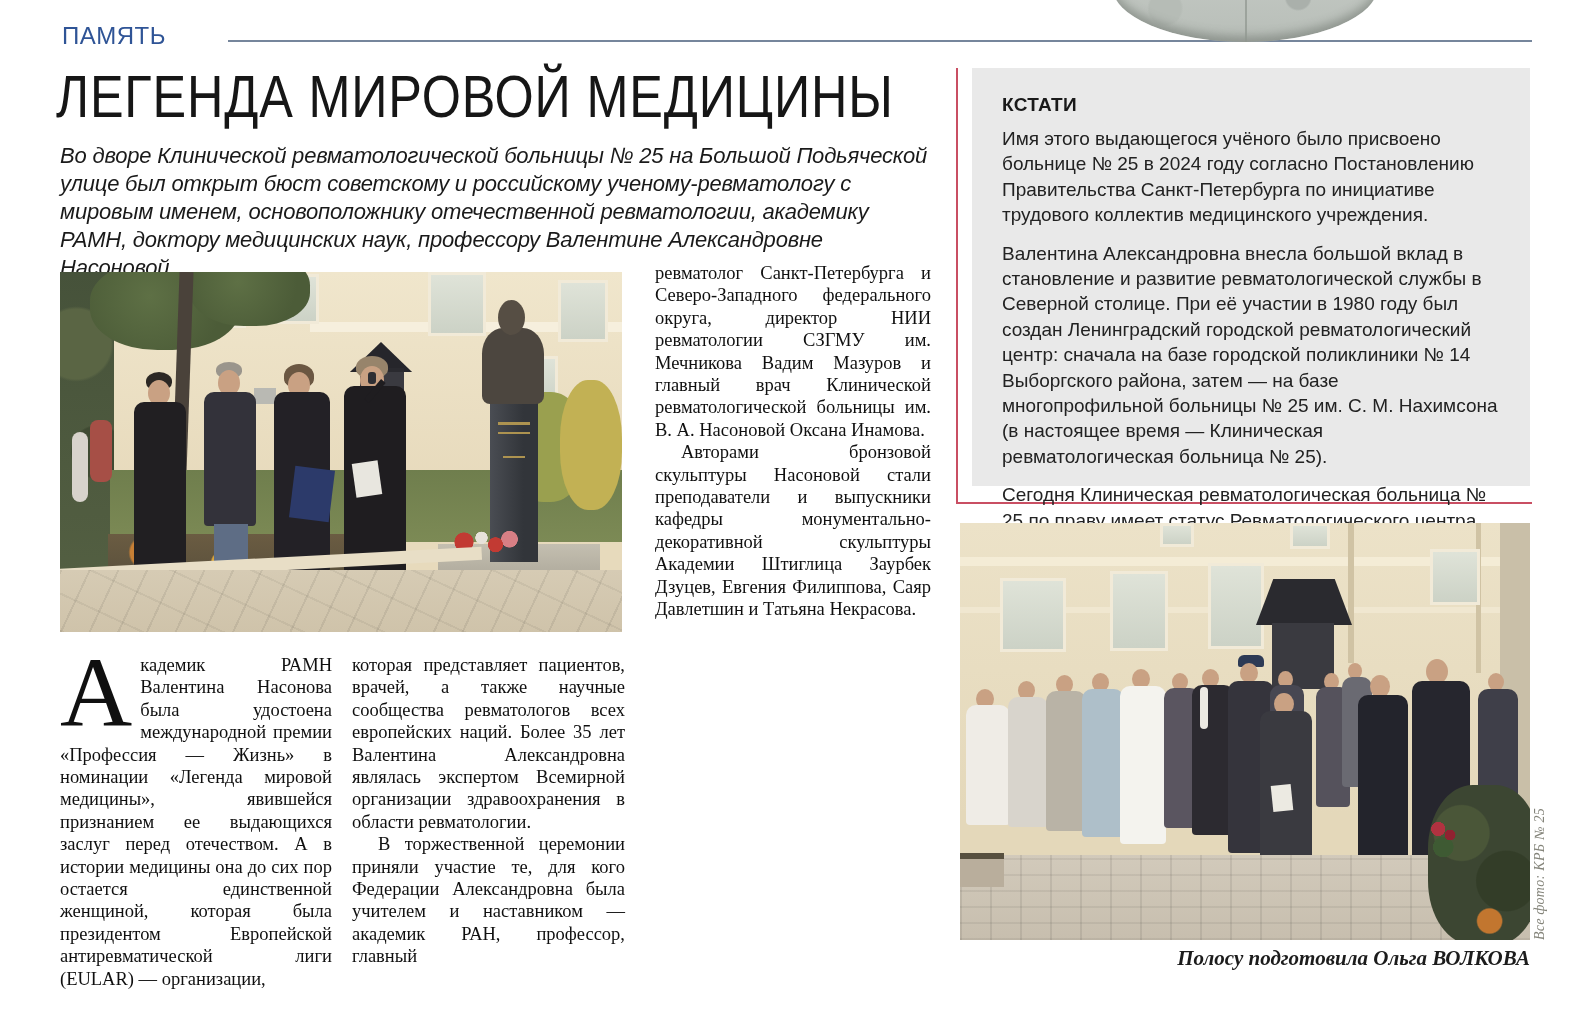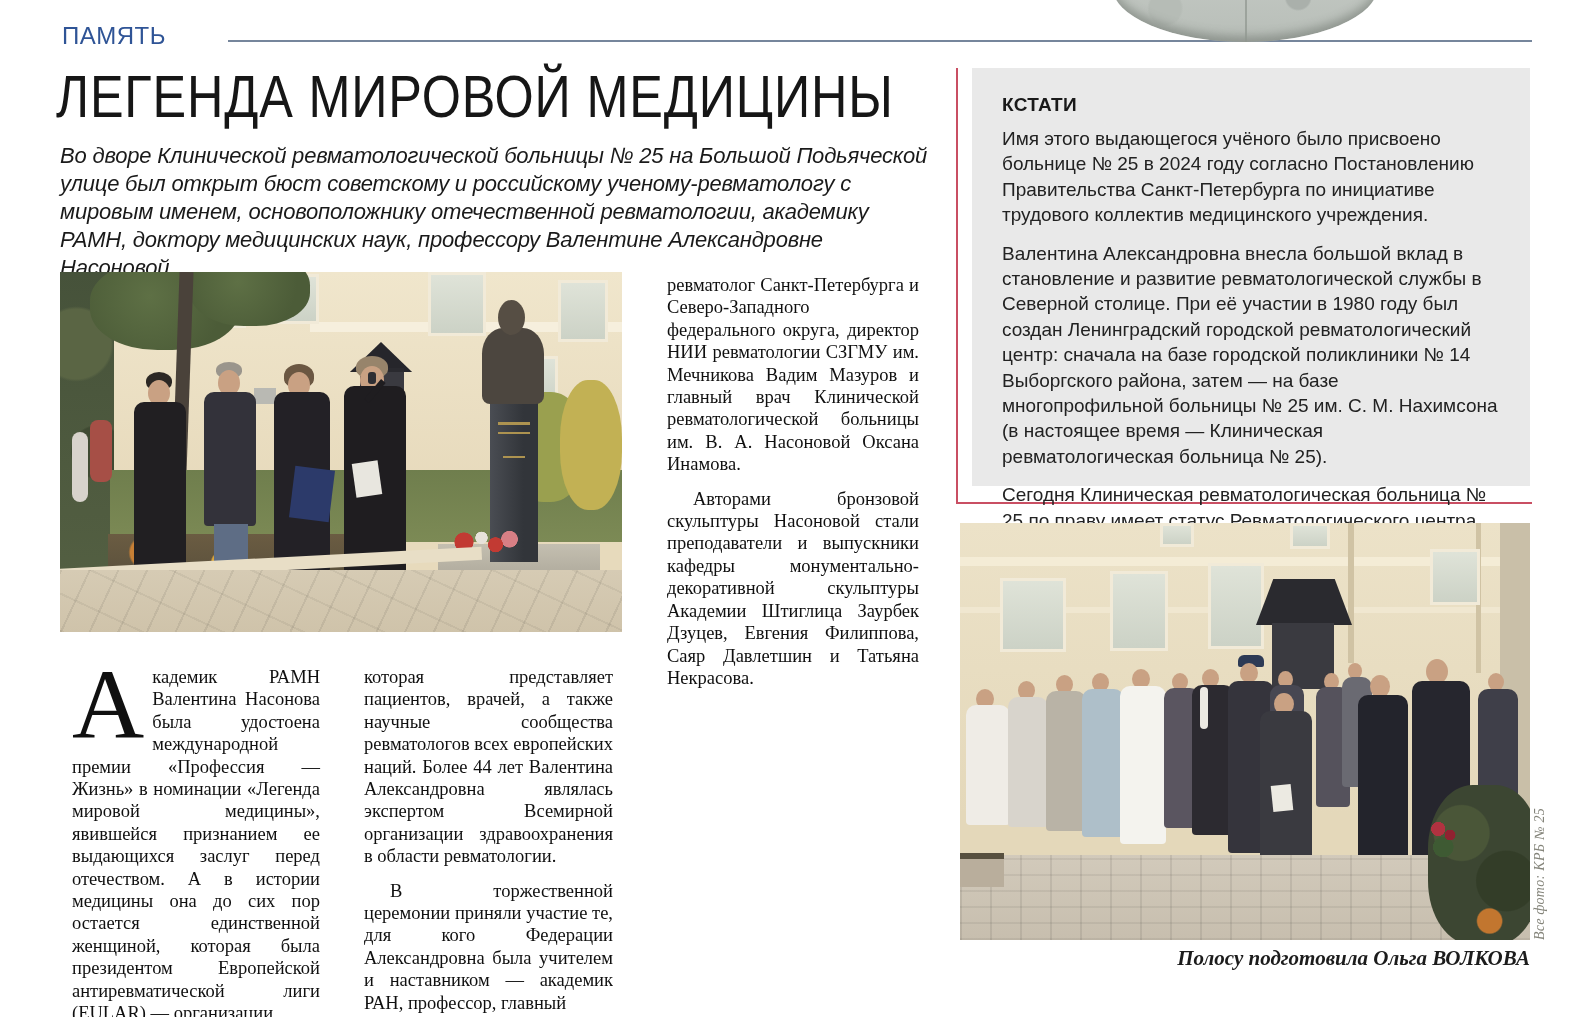--- a/index.html
+++ b/index.html
@@ -19,21 +19,21 @@
   .head-oval .seam{position:absolute;left:50%;top:0;width:2px;height:100%;background:#8f958f;opacity:.7;}
 
   .headline{position:absolute;left:56px;top:62px;font-family:"Liberation Sans",sans-serif;
             font-size:60px;font-weight:400;color:#161616;white-space:nowrap;
             transform:scaleX(.84);transform-origin:0 0;letter-spacing:1px;}
   .lede{position:absolute;left:60px;top:142px;width:880px;font-family:"Liberation Sans",sans-serif;
         font-style:italic;font-size:22px;line-height:28px;color:#1a1a1a;letter-spacing:-.2px;}
 
   
   .col{position:absolute;font-size:18.5px;line-height:22.4px;text-align:justify;color:#101010;}
-  .col p{margin:12px;}
+  .col p{margin:0;}
   .col p.indent{text-indent:26px;}
   .col1{left:60px;top:654px;width:272px;}
   .col2{left:352px;top:654px;width:273px;}
   .col3{left:655px;top:262px;width:276px;}
   .dropcap{float:left;font-family:"Liberation Serif",serif;font-weight:400;
            font-size:100px;line-height:74px;padding:2px 8px 0 0;color:#101010;}
 
   
   .sidebar-redline-left{position:absolute;left:956px;top:68px;width:2px;height:436px;background:#c94f63;}
   .sidebar-redline-bottom{position:absolute;left:956px;top:502px;width:576px;height:2px;background:#c94f63;}
@@ -198,21 +198,21 @@
     <div class="p1-paper"></div>
 
     <div class="p1-curb"></div>
     <div class="p1-pave"></div>
   </div>
 
   <div class="col col1">
     <p><span class="dropcap">А</span><span>кадемик РАМН Валентина Насонова была удостоена международной премии «Профессия — Жизнь» в номинации «Легенда мировой медицины», явившейся признанием ее выдающихся заслуг перед отечеством. А в истории медицины она до сих пор остается единственной женщиной, которая была президентом Европейской антиревматической лиги (EULAR) — организации,</span></p>
   </div>
   <div class="col col2">
-    <p>которая представляет пациентов, врачей, а также научные сообщества ревматологов всех европейских наций. Более 44 лет Валентина Александровна являлась экспертом Всемирной организации здравоохранения в области ревматологии.</p>
+    <p>которая представляет пациентов, врачей, а также научные сообщества ревматологов всех европейских наций. Более 35 лет Валентина Александровна являлась экспертом Всемирной организации здравоохранения в области ревматологии.</p>
     <p class="indent">В торжественной церемонии приняли участие те, для кого Федерации Александровна была учителем и наставником — академик РАН, профессор, главный</p>
   </div>
   <div class="col col3">
     <p>ревматолог Санкт-Петербурга и Северо-Западного федерального округа, директор НИИ ревматологии СЗГМУ им. Мечникова Вадим Мазуров и главный врач Клинической ревматологической больницы им. В. А. Насоновой Оксана Инамова.</p>
     <p class="indent">Авторами бронзовой скульптуры Насоновой стали преподаватели и выпускники кафедры монументально-декоративной скульптуры Академии Штиглица Заурбек Дзуцев, Евгения Филиппова, Саяр Давлетшин и Татьяна Некрасова.</p>
   </div>
 
   <div class="sidebar-redline-left"></div>
   <div class="sidebar-redline-bottom"></div>
   <div class="sidebar-box">

